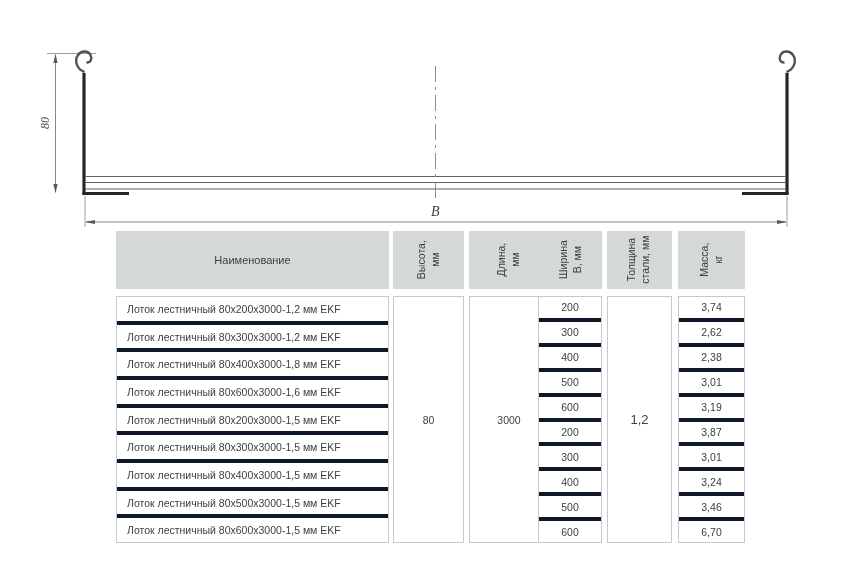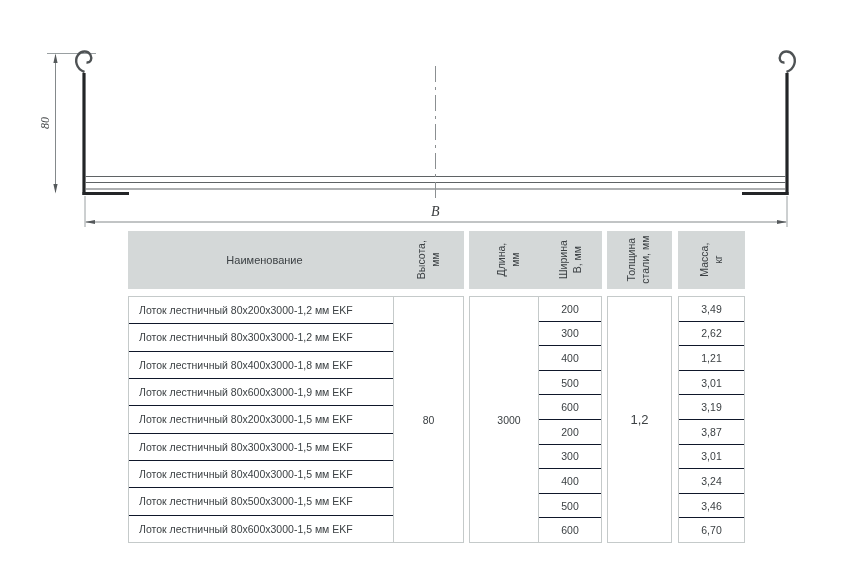--- a/index.html
+++ b/index.html
@@ -16,32 +16,32 @@
   .dim-label{font-family:"Liberation Serif",serif;font-style:italic;font-size:12px;fill:#3a3d3f;}
   .b-label{font-family:"Liberation Serif",serif;font-style:italic;font-size:14px;fill:#3a3d3f;}
 
   
   .col{position:absolute;box-sizing:border-box;}
   .hdr{top:231px;height:58px;background:#d4d8d8;display:flex;align-items:center;justify-content:center;}
   .hdr .hlabel{font-size:11px;color:#3c4144;text-align:center;white-space:pre-line;line-height:1.3;}
   .hdr .rot{transform:rotate(-90deg);font-size:10.5px;}
   .bodycol{top:296px;height:247px;border:1px solid #c5caca;background:#fff;
            display:flex;flex-direction:column;}
-  .cell{flex:1;display:flex;align-items:center;border-bottom:1px solid #0f172a;
+  .cell{flex:1;display:flex;align-items:center;border-bottom:4px solid #0f172a;
         font-size:10.5px;color:#3c4144;}
   .cell:last-child{border-bottom:none;}
   .name-cell{padding-left:10px;}
   .val-cell{justify-content:center;}
   .merged{flex:1;display:flex;align-items:center;justify-content:center;font-size:10.5px;}
   .half{flex:1;display:flex;align-items:center;justify-content:center;font-size:13px;
         border-bottom:1px solid #ccd1d1;}
   .half:last-child{border-bottom:none;}
 
   
-  .c-name{left:128px;width:273px;}
+  .c-name{left:116px;width:273px;}
   .c-height{left:393px;width:71px;}
   .c-length{left:469px;width:80px;}
   .c-width{left:538px;width:64px;}
   .c-thick{left:607px;width:65px;}
   .c-mass{left:678px;width:67px;}
 </style>
 </head>
 <body>
 
 <div class="page">
@@ -100,21 +100,21 @@
   </div>
   <div class="col hdr c-mass">
     <span class="hlabel rot">Масса,
 кг</span>
   </div>
 
   <div class="col bodycol c-name" id="col-name">
       <div class="cell name-cell">Лоток лестничный 80х200х3000-1,2 мм EKF</div>
       <div class="cell name-cell">Лоток лестничный 80х300х3000-1,2 мм EKF</div>
       <div class="cell name-cell">Лоток лестничный 80х400х3000-1,8 мм EKF</div>
-      <div class="cell name-cell">Лоток лестничный 80х600х3000-1,9 мм EKF</div>
+      <div class="cell name-cell">Лоток лестничный 80х600х3000-1,6 мм EKF</div>
       <div class="cell name-cell">Лоток лестничный 80х200х3000-1,5 мм EKF</div>
       <div class="cell name-cell">Лоток лестничный 80х300х3000-1,5 мм EKF</div>
       <div class="cell name-cell">Лоток лестничный 80х400х3000-1,5 мм EKF</div>
       <div class="cell name-cell">Лоток лестничный 80х500х3000-1,5 мм EKF</div>
       <div class="cell name-cell">Лоток лестничный 80х600х3000-1,5 мм EKF</div>
     </div>
   <div class="col bodycol c-height">
     <div class="merged">80</div>
   </div>
   <div class="col bodycol c-length">
@@ -129,23 +129,23 @@
       <div class="cell val-cell">200</div>
       <div class="cell val-cell">300</div>
       <div class="cell val-cell">400</div>
       <div class="cell val-cell">500</div>
       <div class="cell val-cell">600</div>
     </div>
   <div class="col bodycol c-thick" id="col-thick">
       <div class="half">1,2</div>
     </div>
   <div class="col bodycol c-mass" id="col-mass">
-      <div class="cell val-cell">3,49</div>
+      <div class="cell val-cell">3,74</div>
       <div class="cell val-cell">2,62</div>
-      <div class="cell val-cell">1,21</div>
+      <div class="cell val-cell">2,38</div>
       <div class="cell val-cell">3,01</div>
       <div class="cell val-cell">3,19</div>
       <div class="cell val-cell">3,87</div>
       <div class="cell val-cell">3,01</div>
       <div class="cell val-cell">3,24</div>
       <div class="cell val-cell">3,46</div>
       <div class="cell val-cell">6,70</div>
     </div>
 
 </div>

